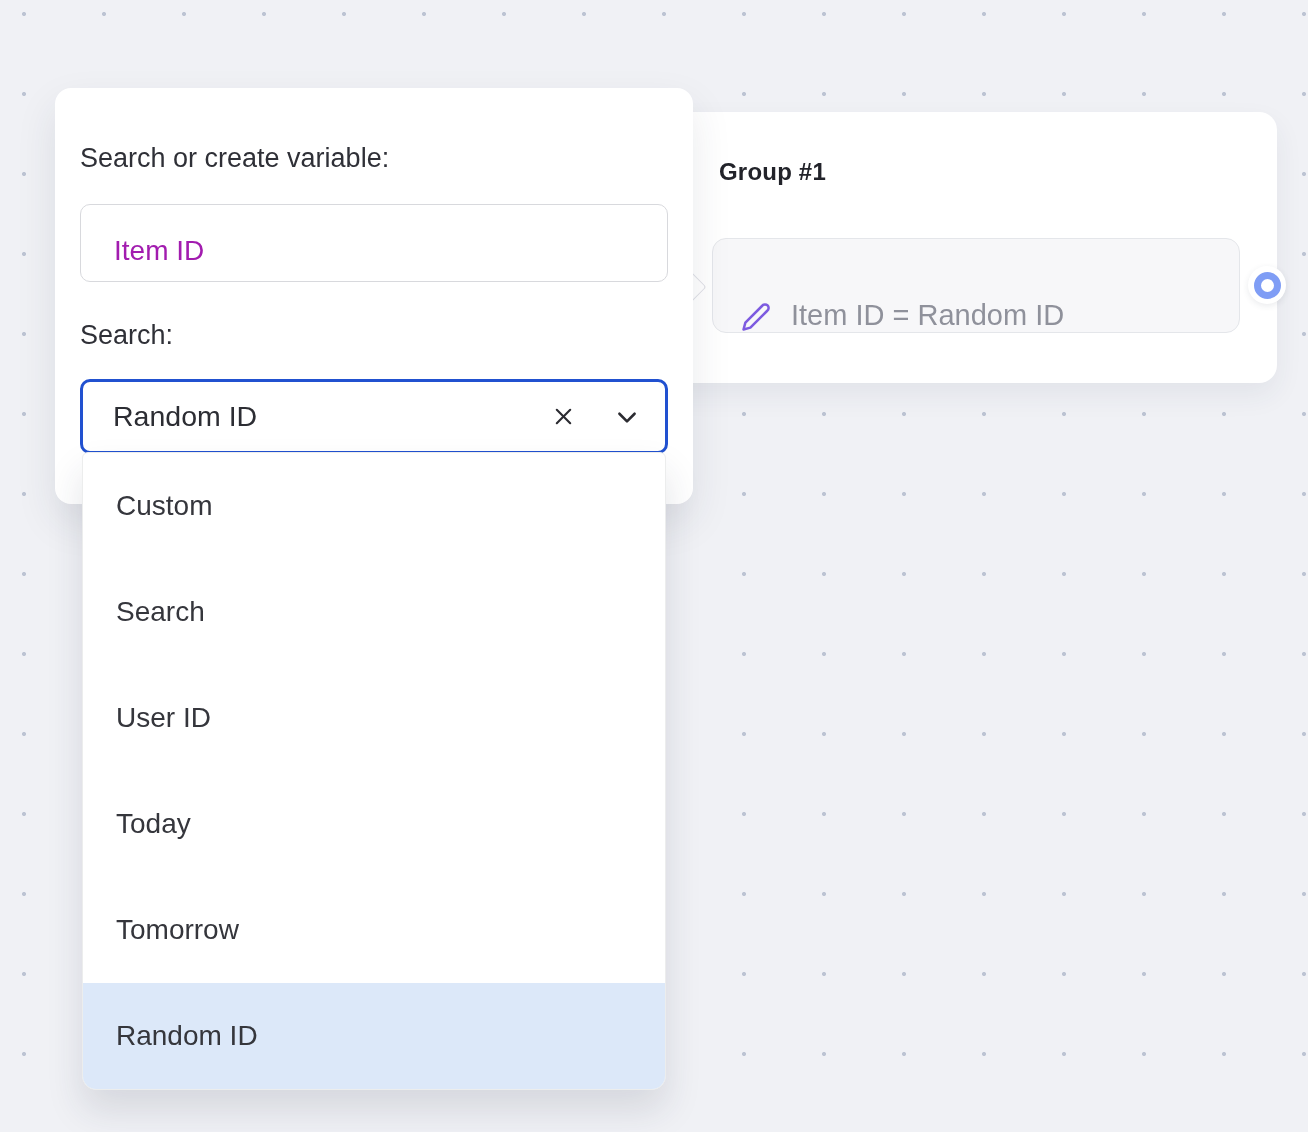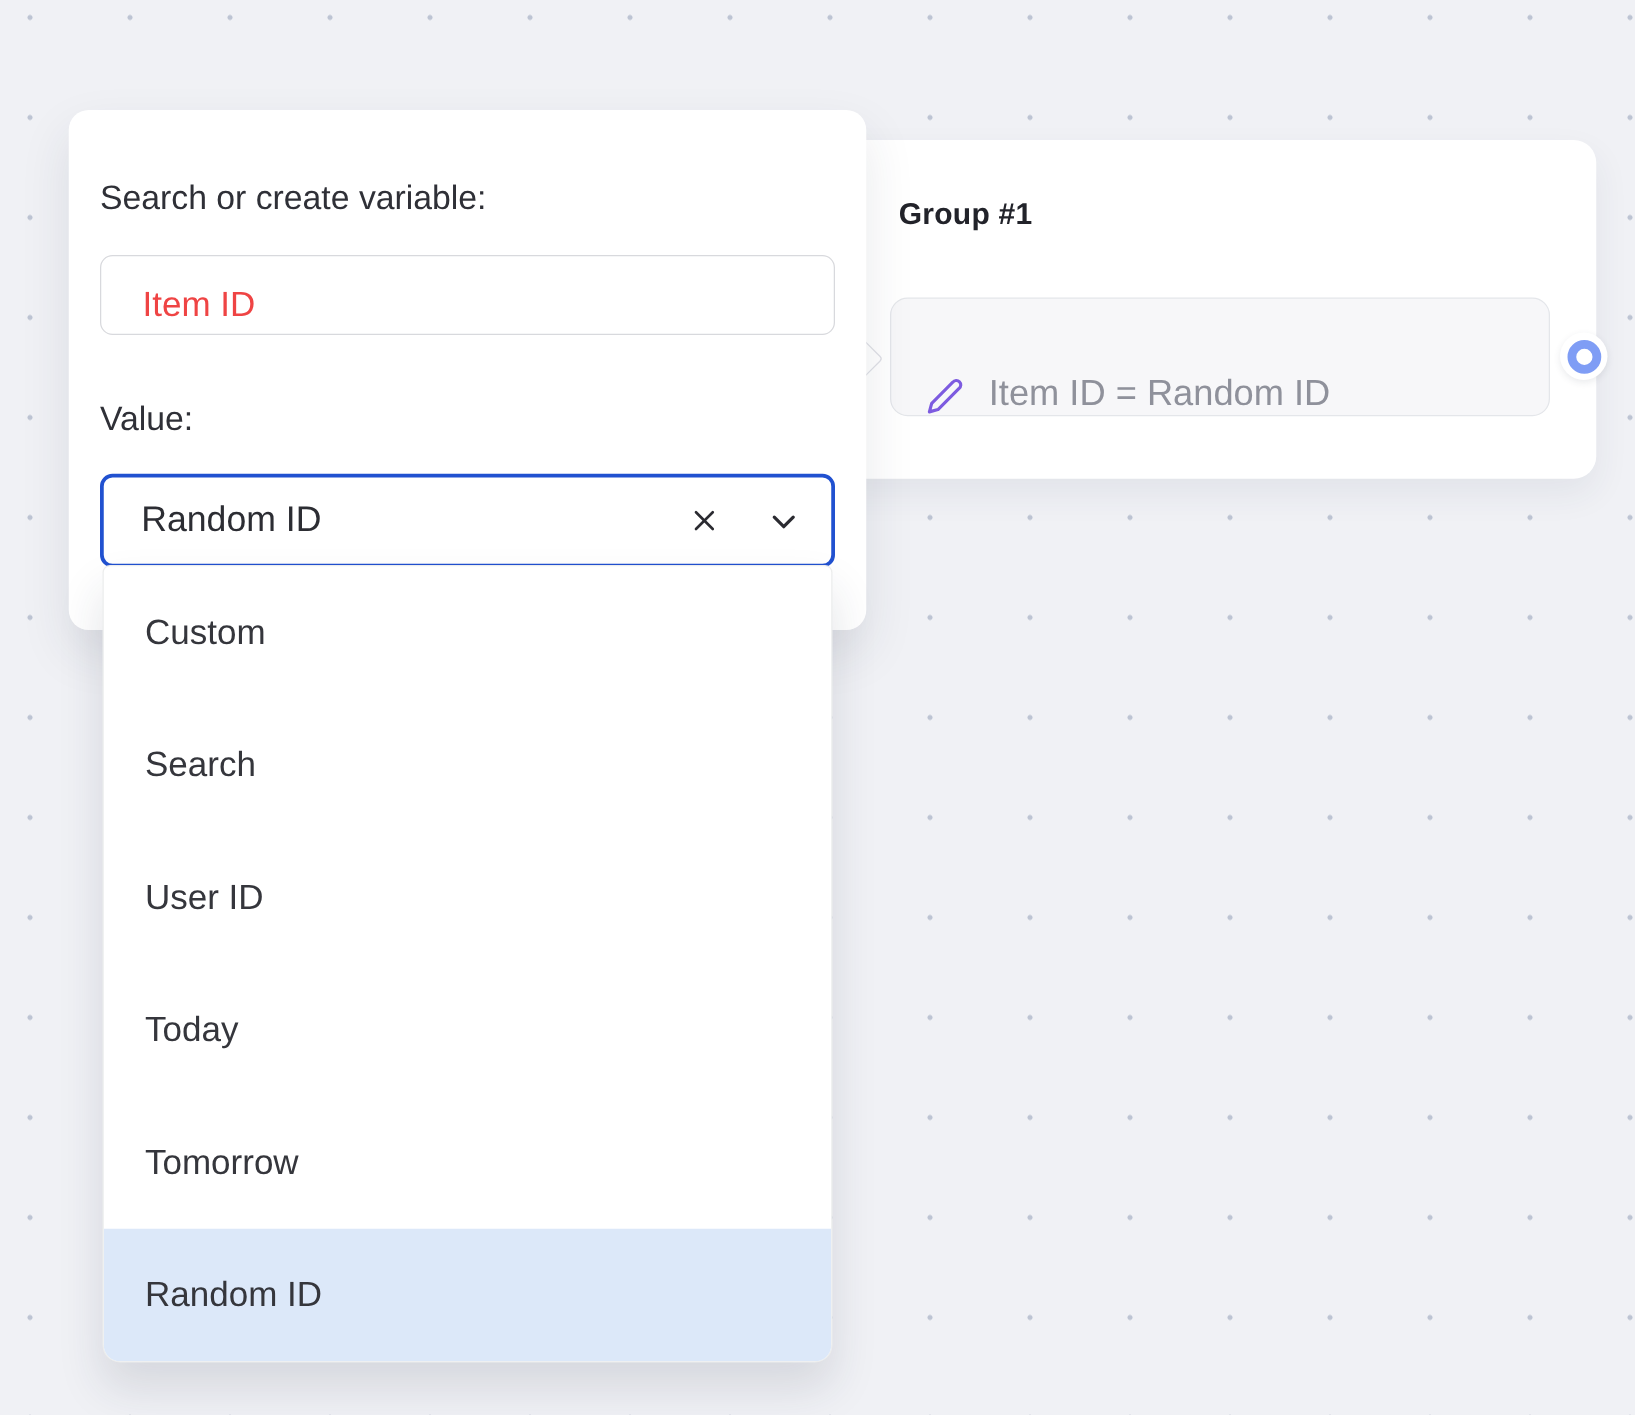--- a/index.html
+++ b/index.html
@@ -66,25 +66,25 @@
     margin-top: 24px;
   }
   .field-label {
     position: absolute; left: 25px;
     font-size: 27px; font-weight: 500; color: #2f3037;
   }
   .label-search { top: 55px; }
   .label-value { top: 232px; }
   .text-input {
     position: absolute; left: 25px; top: 116px;
-    width: 588px; height: 64px;
+    width: 588px; height: 78px;
     border: 1.5px solid #d8d9dd; border-radius: 10px;
     background: #ffffff;
     font-family: "Liberation Sans", sans-serif;
-    font-size: 28px; color: #ef4444;
+    font-size: 28px; color: #a21caf;
     padding: 16px 0 0 33px; outline: none;
   }
   .value-select {
     position: absolute; left: 25px; top: 291px;
     width: 588px; height: 75px;
     border: 3px solid #2151d0; border-radius: 10px;
     background: #ffffff;
     display: flex; align-items: center;
     padding: 0 18px 0 30px; cursor: pointer;
   }
@@ -131,21 +131,21 @@
   <div class="connector">
     <div class="connector-ring"></div>
   </div>
 </div>
 
 <div class="popover-arrow"></div>
 
 <div class="popover">
   <div class="field-label label-search">Search or create variable:</div>
   <input class="text-input" type="text" value="Item ID" style="">
-  <div class="field-label label-value">Value:</div>
+  <div class="field-label label-value">Search:</div>
   <div class="value-select">
     <span class="select-value">Random ID</span>
     <button class="icon-btn">
       <svg width="23" height="23" viewBox="0 0 24 24" fill="none" stroke="#2b2b31" stroke-width="2.2" stroke-linecap="round">
         <line x1="5" y1="5" x2="19" y2="19"></line>
           <line x1="19" y1="5" x2="5" y2="19"></line>
       </svg>
     </button>
     <button class="icon-btn">
       <svg width="26" height="26" viewBox="0 0 24 24" fill="none" stroke="#2b2b31" stroke-width="2.4" stroke-linecap="round" stroke-linejoin="round">

